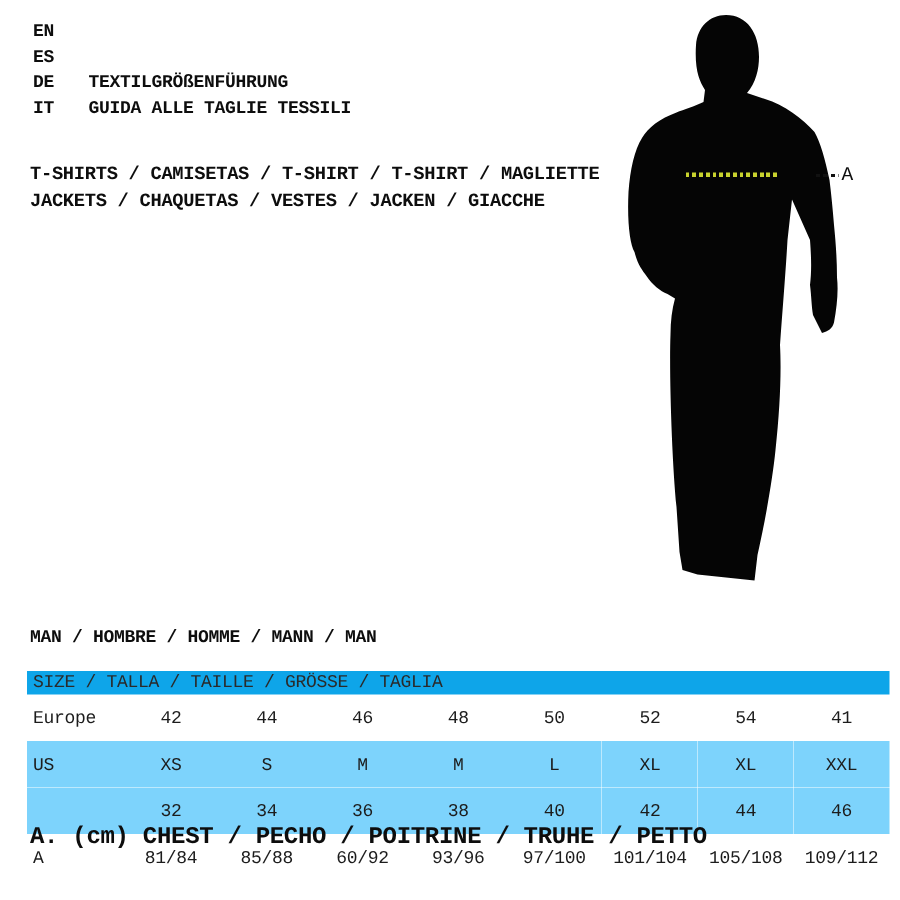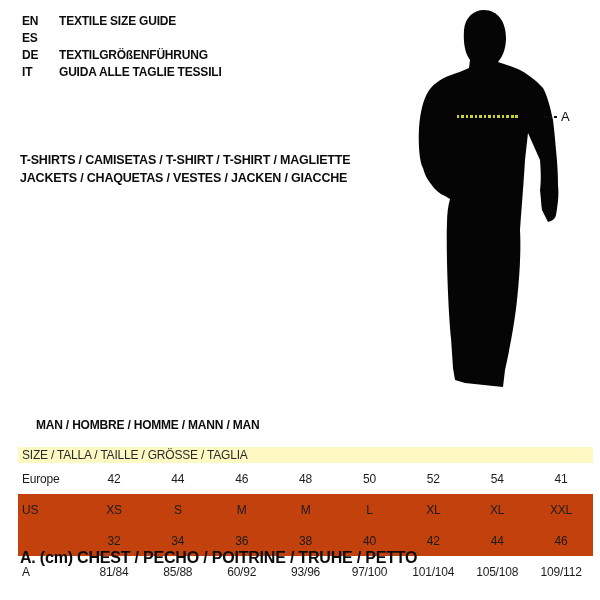--- a/index.html
+++ b/index.html
@@ -2,75 +2,74 @@
 <html><head>
 <meta charset="utf-8">
 <style>
   * { margin: 0; padding: 0; box-sizing: border-box; }
   html, body { background: #ffffff; }
   .canvas {
     position: relative;
     width: 600px;
     height: 600px;
     background: #ffffff;
-    font-family: Liberation Sans, sans-serif;
+    font-family: Liberation Mono, monospace;
     color: #0d0d0d;
     overflow: hidden;
     letter-spacing: -0.2px;
   }
 
   
   .lang-list { position: absolute; left: 22px; top: 13px; }
   .lang-row { display: flex; line-height: 17px; font-weight: bold; font-size: 12px; }
   .lang-code { width: 37px; flex: 0 0 37px; }
   .lang-label { white-space: nowrap; }
 
   
-  .categories { position: absolute; left: 20px; top: 107px; font-weight: bold; font-size: 12.5px; margin-top: 44px; }
+  .categories { position: absolute; left: 20px; top: 107px; font-weight: bold; font-size: 12.5px; }
   .categories .cat-line { line-height: 18px; white-space: nowrap; }
 
   
   .figure-area { position: absolute; left: 0; top: 0; width: 600px; height: 410px; }
   .silhouette-svg { position: absolute; left: 403px; top: 8px; width: 162px; height: 380px; }
   .chest-line {
     position: absolute; left: 457px; top: 115px; width: 61px; height: 3px;
     background: repeating-linear-gradient(90deg, #c9d32e 0px, #c9d32e 2.5px, transparent 2.5px, transparent 4.5px);
   }
   .a-connector {
     position: absolute; left: 544px; top: 116px; width: 15px; height: 2px;
     background: repeating-linear-gradient(90deg, #111 0px, #111 3px, transparent 3px, transparent 5px);
   }
   .a-label { position: absolute; left: 561px; top: 109px; font-size: 13px; line-height: 15px; }
 
   
-  .section-title { position: absolute; left: 36px; top: 418px; font-weight: bold; font-size: 12px; white-space: nowrap; }
+  .section-title { position: absolute; left: 20px; top: 418px; font-weight: bold; font-size: 12px; white-space: nowrap; }
 
   
   .size-table {
     position: absolute; left: 18px; top: 447px; width: 575px;
     border-collapse: collapse; table-layout: fixed;
     font-size: 12px; color: #1c1c1c;
   }
   .size-table td { padding: 0; text-align: center; vertical-align: middle; height: 31px; overflow: hidden; white-space: nowrap; }
-  .size-table .th-row td { background: #fef9c3; text-align: left; padding-left: 4px; height: 16px; color: #2a2a2a; }
+  .size-table .th-row td { background: #0ea5e9; text-align: left; padding-left: 4px; height: 16px; color: #2a2a2a; }
   .size-table .row-label { text-align: left; padding-left: 4px; }
-  .size-table .band td { background: #c2410c; }
+  .size-table .band td { background: #7dd3fc; }
 
   
   .footnote { position: absolute; left: 20px; top: 549px; font-weight: bold; font-size: 16px; white-space: nowrap; }
 </style>
 </head>
 <body>
 
 <div class="canvas">
 
   <div class="lang-list">
     <div class="lang-row">
       <span class="lang-code">EN</span>
-      <span class="lang-label">TEXTILE SIZE GUIDE</span>
     </div>
     <div class="lang-row">
       <span class="lang-code">ES</span>
     </div>
     <div class="lang-row">
       <span class="lang-code">DE</span>
       <span class="lang-label">TEXTILGRÖßENFÜHRUNG</span>
     </div>
     <div class="lang-row">
       <span class="lang-code">IT</span>

